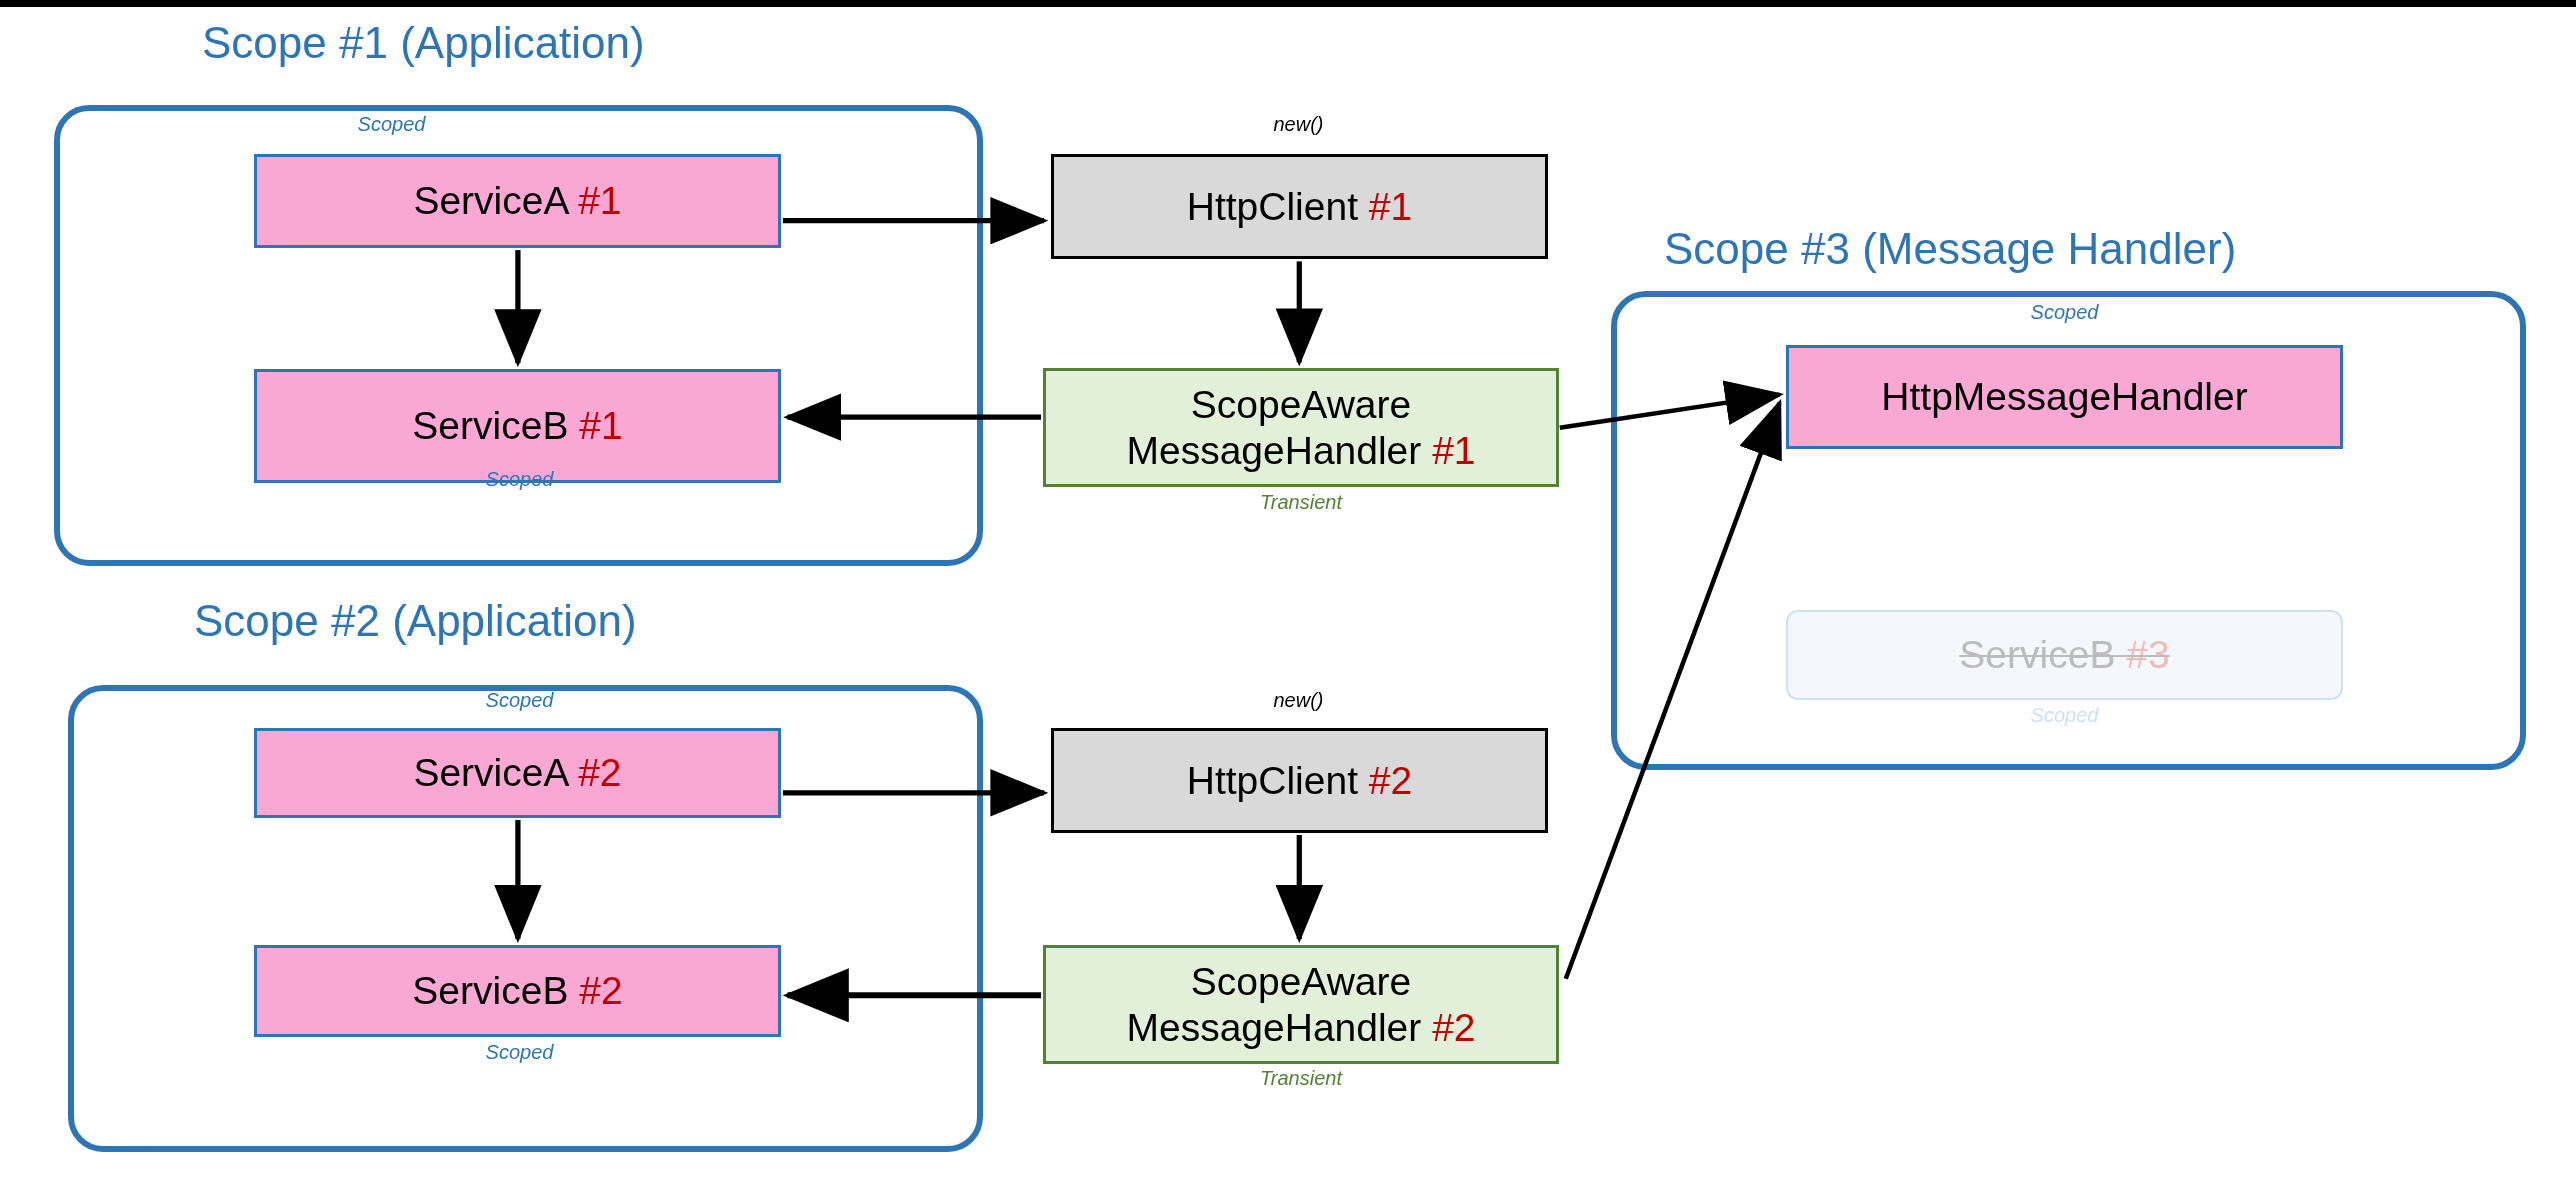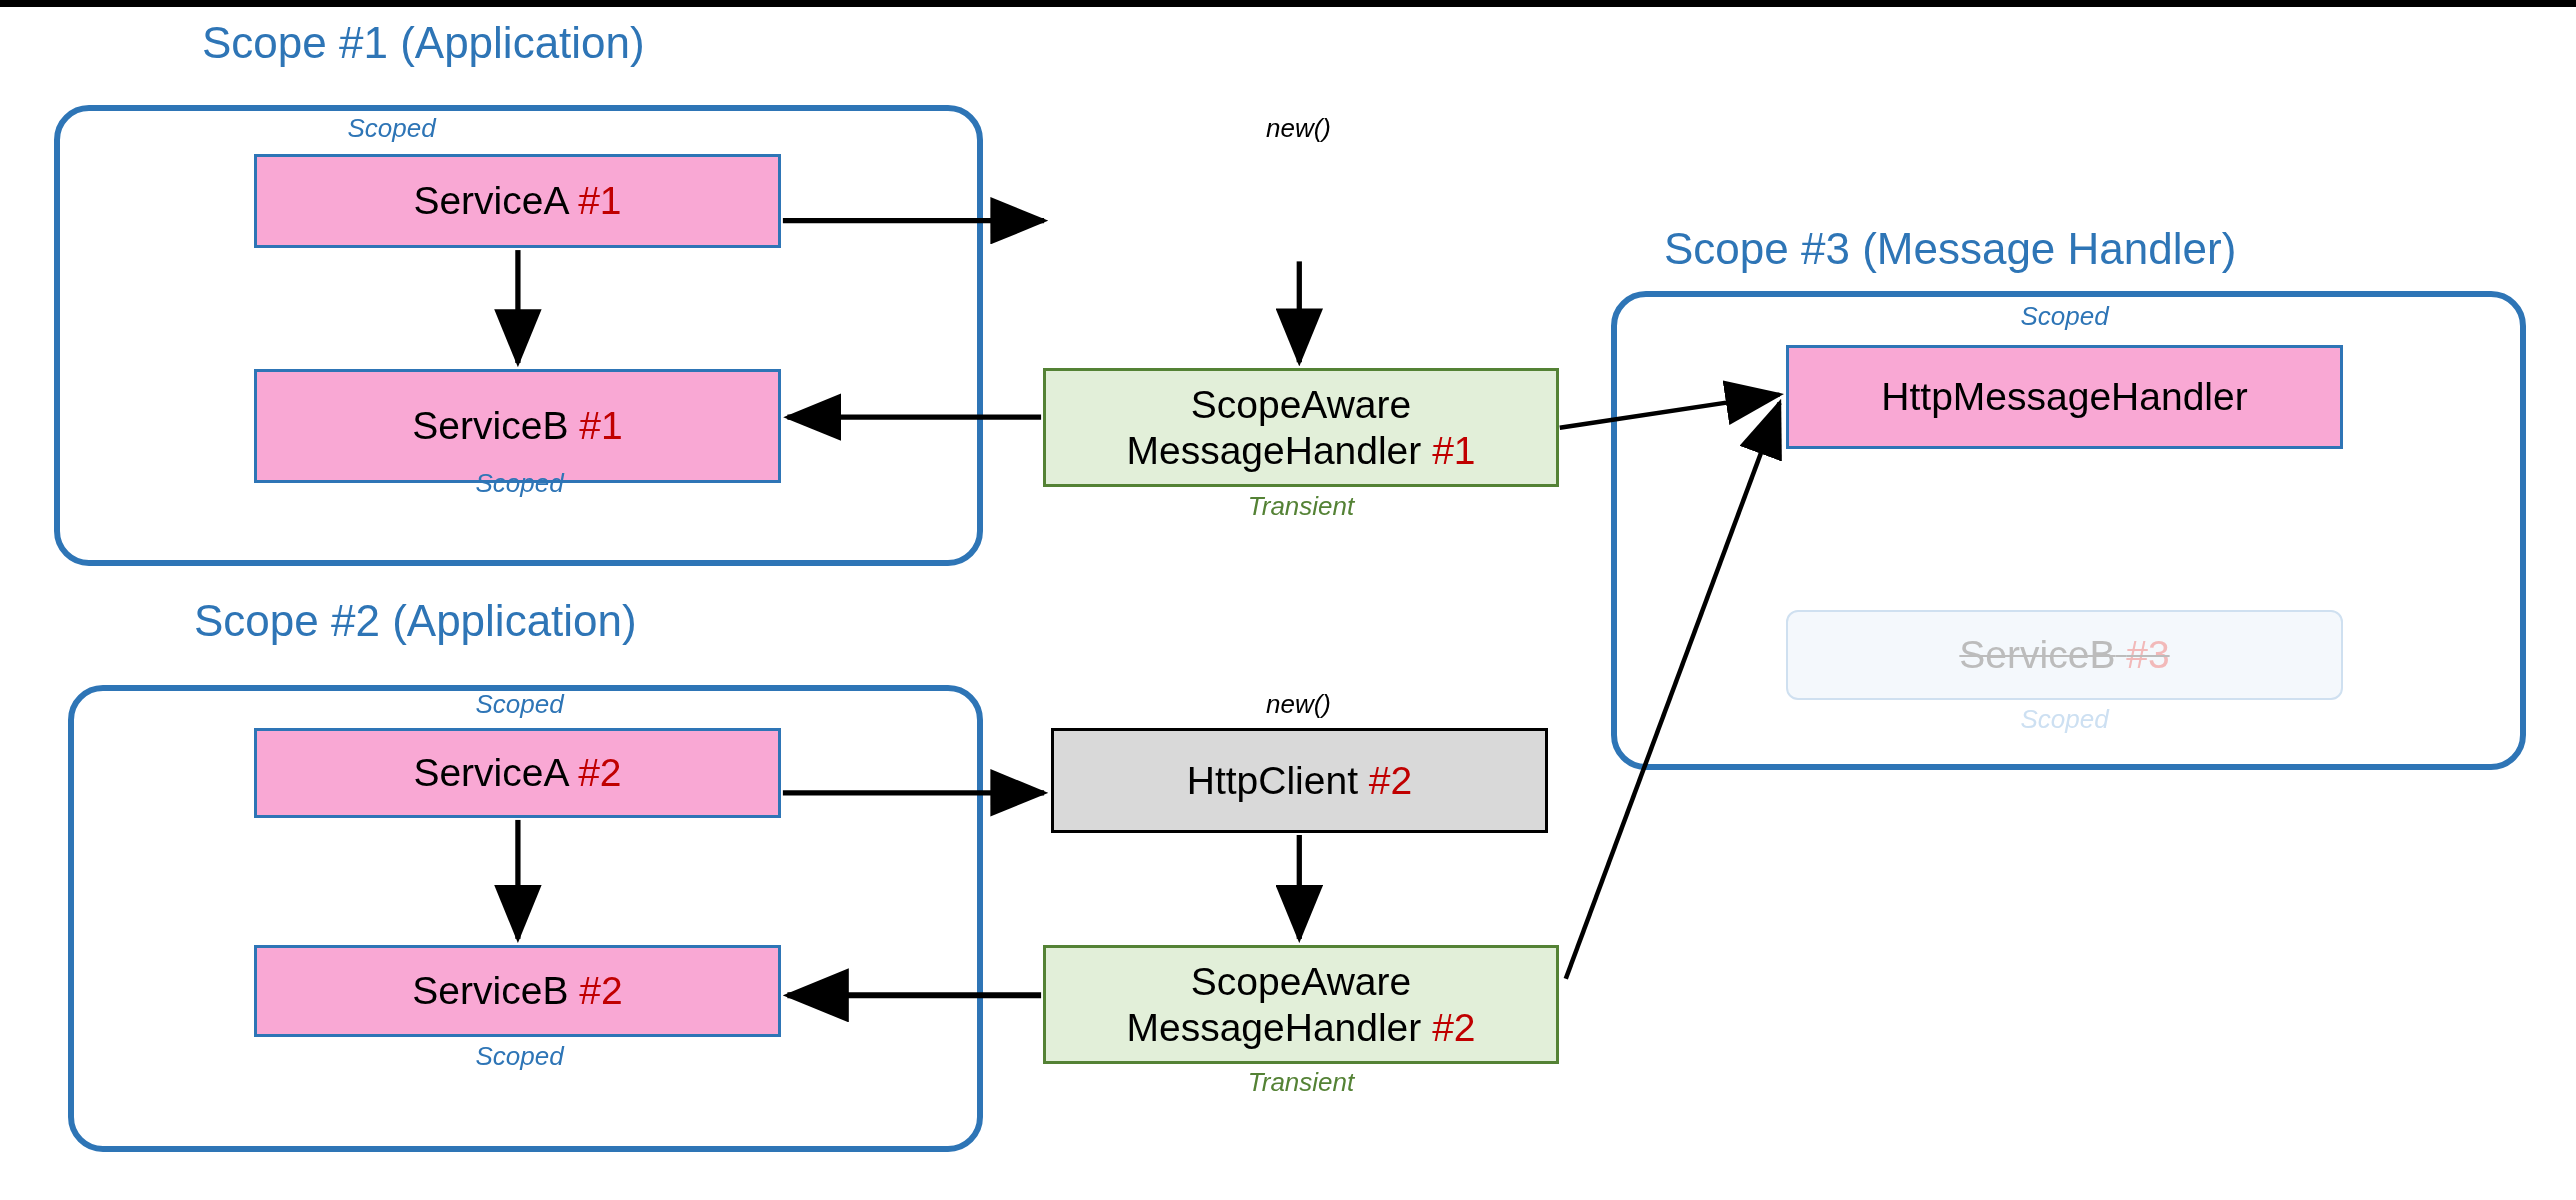--- a/index.html
+++ b/index.html
@@ -81,21 +81,21 @@
   .node.ghost .num { color: #f2b9b9; }
   .node.ghost .strike {
     text-decoration: line-through;
     text-decoration-thickness: 2.3px;
   }
 
   
   .anno {
     position: absolute;
     font-style: italic;
-    font-size: 26px;
+    font-size: 20px;
     white-space: nowrap;
     font-family: "Liberation Sans", sans-serif;
     text-align: center;
   }
   .anno.scoped { color: #2e75b6; }
   .anno.scoped-ghost { color: #cde0f2; }
   .anno.transient { color: #548235; }
   .anno.newcall { color: #000000; }
 
   
@@ -131,20 +131,26 @@
     <span class="txt">
       <span>ServiceB</span>
       <span class="num">#1</span>
     </span>
   </div>
 
   <div class="anno scoped" style="left:256px; top:468px; width:527px;">Scoped</div>
 
   <div class="anno newcall" style="left:1050px; top:113px; width:497px;">new()</div>
 
+  <div class="node gray" style="left:1051px; top:154px; width:497px; height:105px;">
+    <span class="txt">
+      <span>HttpClient</span>
+      <span class="num">#1</span>
+    </span>
+  </div>
 
   <div class="node green" style="left:1043px; top:368px; width:516px; height:119px; flex-direction:column; justify-content:center;">
     <span class="txt">ScopeAware</span>
     <span class="txt">
       <span>MessageHandler</span>
       <span class="num">#1</span>
     </span>
   </div>
 
   <div class="anno transient" style="left:1043px; top:491px; width:516px;">Transient</div>

